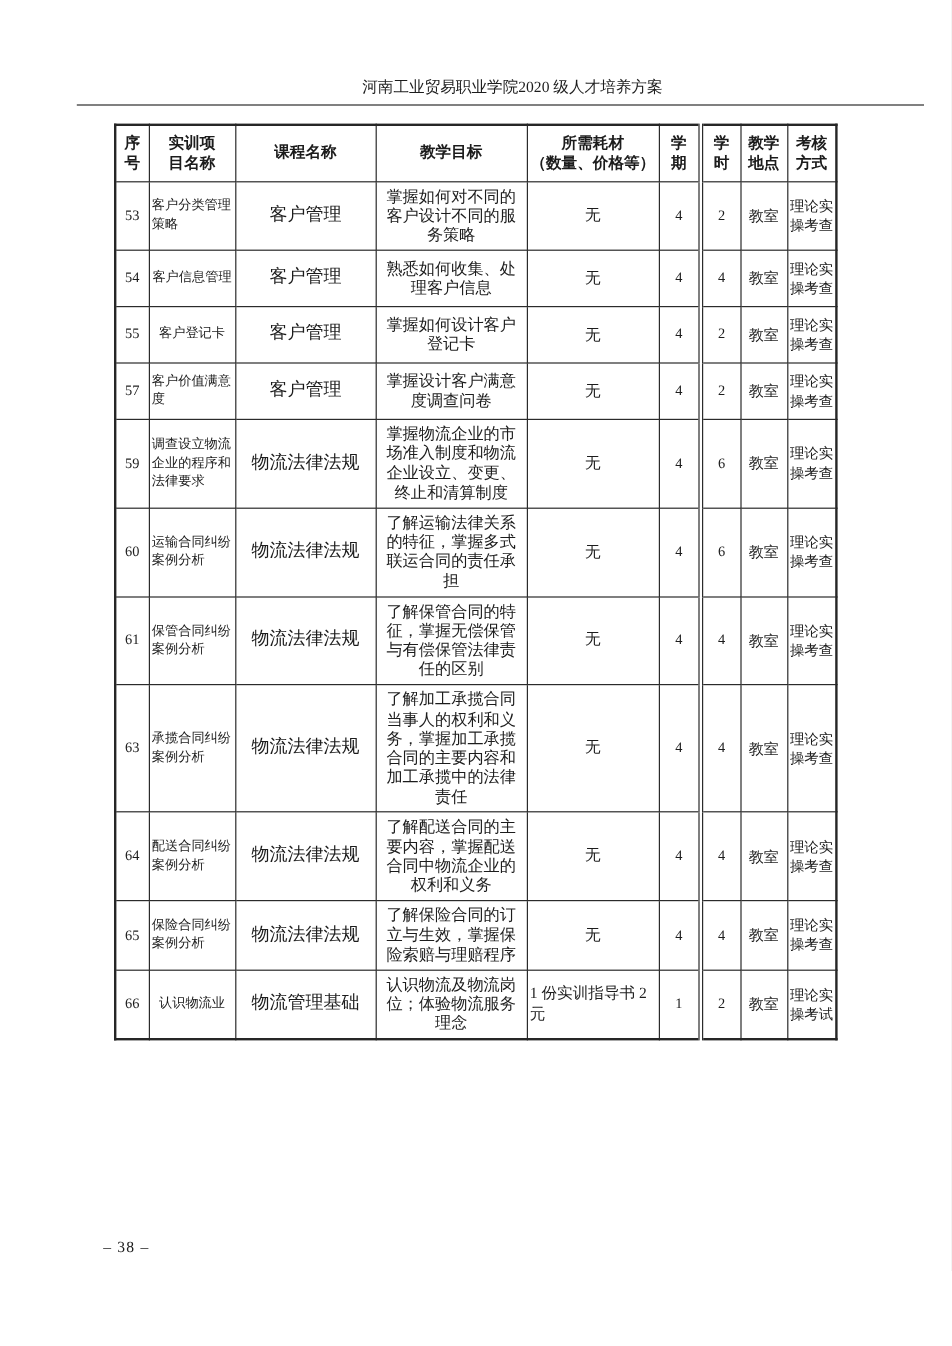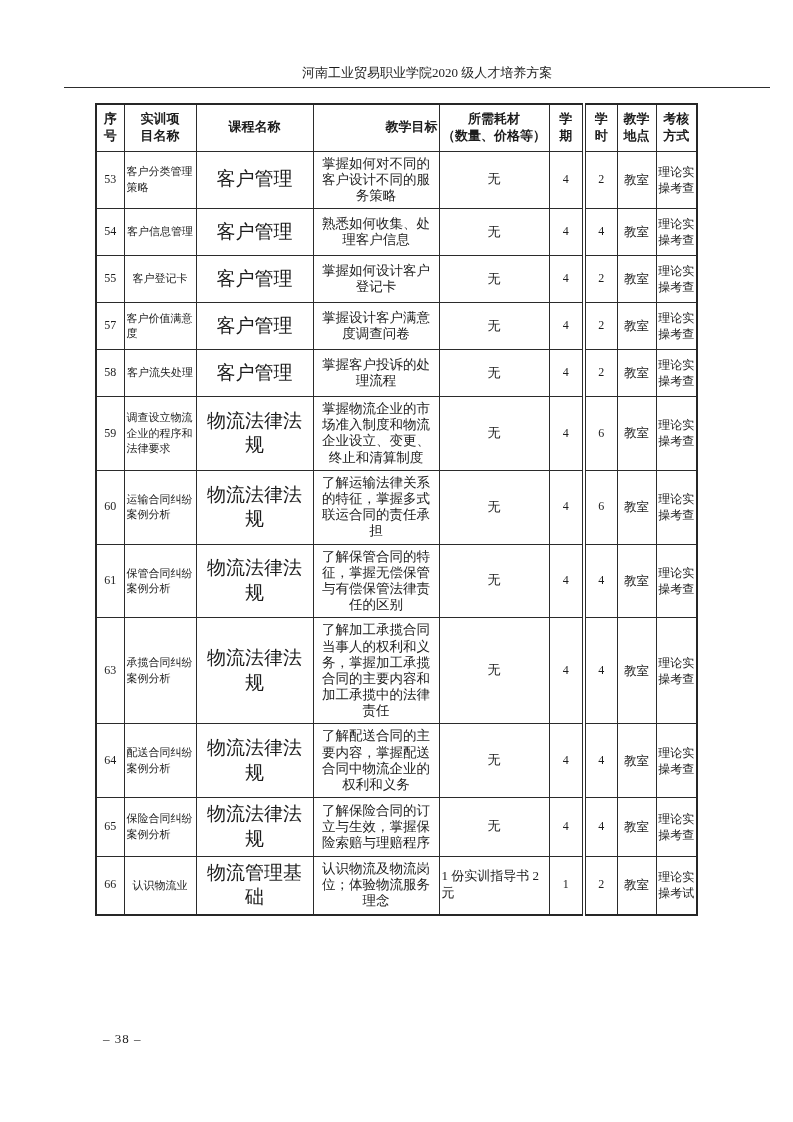--- a/index.html
+++ b/index.html
@@ -44,33 +44,33 @@
   tbody tr{height:47px;}
   th{
     font-weight:bold;
     white-space:pre-line;
     padding:3px 1px;
     font-size:13px;
   }
   
   .col-no{width:28px;}        td.col-no{font-size:12px;}
   .col-project{width:72px;}   td.col-project{font-size:11px;line-height:1.4;}
-  .col-course{width:117px;}   td.col-course{font-size:19px;margin-top:13px;}
-  .col-objective{width:126px;text-align:right;}td.col-objective{font-size:13.5px;line-height:1.2;text-align:center;}
+  .col-course{width:117px;}   td.col-course{font-size:15px;margin-top:13px;}
+  .col-objective{width:126px;}td.col-objective{font-size:13.5px;line-height:1.2;text-align:center;}
   .col-materials{width:110px;}td.col-materials{font-size:13px;}
   .col-semester{width:35px;}  td.col-semester{font-size:12px;}
   .col-hours{width:33px;}     td.col-hours{font-size:12px;}
   .col-location{width:39px;}  td.col-location{font-size:12.5px;}
   .col-assessment{width:41px;}td.col-assessment{font-size:12px;line-height:1.35;padding:4px 1px;}
   
   th.col-hours, td.col-hours{border-left:4px double #2b2b2b;}
   .ta-left{text-align:left !important;}
   
   .page-footer{
-    position:absolute;left:103px;top:1031px;
+    position:absolute;left:86px;top:1031px;
     font-size:13px;letter-spacing:1px;text-align:right;
   }
 </style>
 </head>
 <body>
 
 <div class="page">
 
   <div class="page-header">
     <span class="left">河南工业贸易职业学院</span>
@@ -148,31 +148,20 @@
           <td class="col-project ta-left">客户价值满意度</td>
           <td class="col-course">客户管理</td>
           <td class="col-objective">掌握设计客户满意度调查问卷</td>
           <td class="col-materials">无</td>
           <td class="col-semester">4</td>
           <td class="col-hours">2</td>
           <td class="col-location">教室</td>
           <td class="col-assessment">理论实操考查</td>
         </tr>
         <tr>
-          <td class="col-no">58</td>
-          <td class="col-project">客户流失处理</td>
-          <td class="col-course">客户管理</td>
-          <td class="col-objective">掌握客户投诉的处理流程</td>
-          <td class="col-materials">无</td>
-          <td class="col-semester">4</td>
-          <td class="col-hours">2</td>
-          <td class="col-location">教室</td>
-          <td class="col-assessment">理论实操考查</td>
-        </tr>
-        <tr>
           <td class="col-no">59</td>
           <td class="col-project ta-left">调查设立物流企业的程序和法律要求</td>
           <td class="col-course">物流法律法规</td>
           <td class="col-objective">掌握物流企业的市场准入制度和物流企业设立、变更、终止和清算制度</td>
           <td class="col-materials">无</td>
           <td class="col-semester">4</td>
           <td class="col-hours">6</td>
           <td class="col-location">教室</td>
           <td class="col-assessment">理论实操考查</td>
         </tr>

